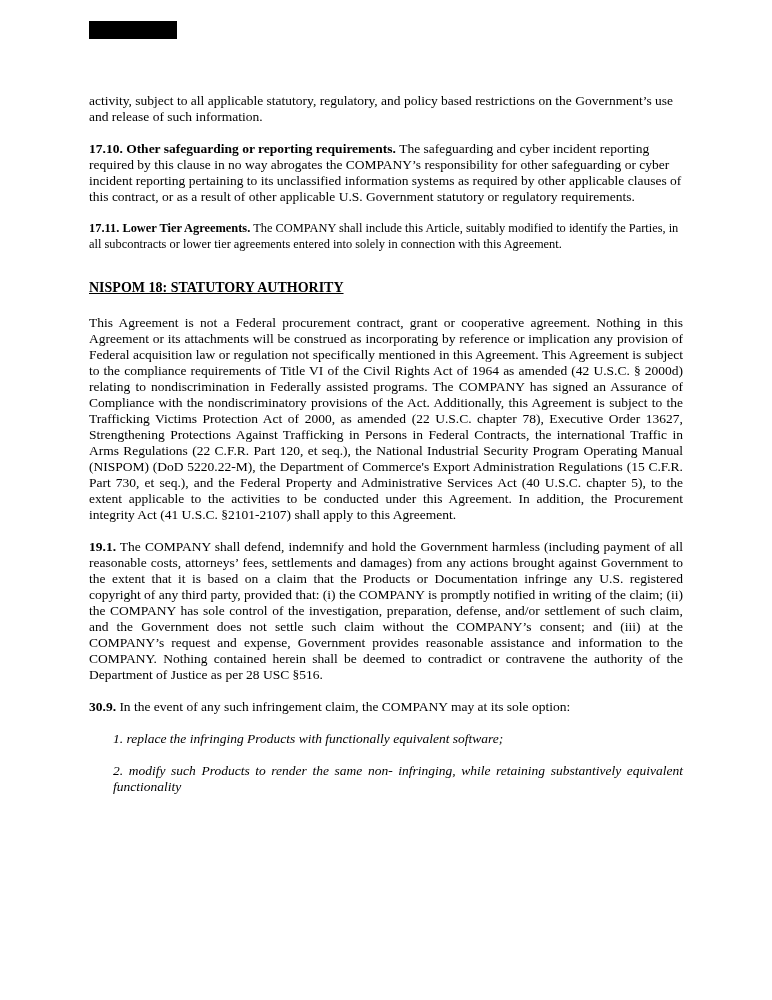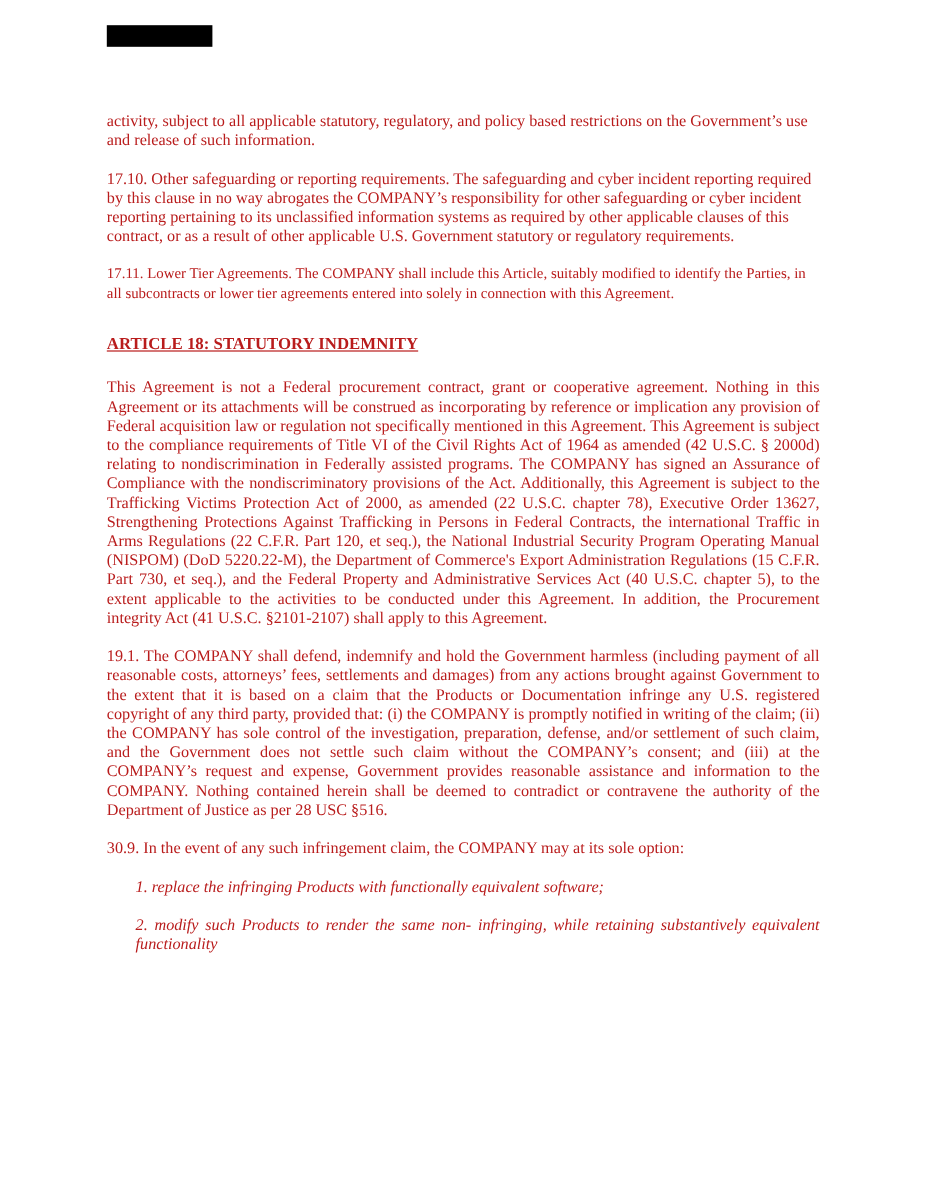--- a/index.html
+++ b/index.html
@@ -5,21 +5,21 @@
   html, body {
     margin: 0;
     padding: 0;
     background: #ffffff;
   }
   .page {
     position: relative;
     width: 708px;
     height: 1000px;
     background: #ffffff;
-    color: #b91c1c;
+    color: #000000;
     font-family: "Liberation Serif", "DejaVu Serif", serif;
     overflow: hidden;
   }
   .redaction-bar {
     position: absolute;
     left: 89px;
     top: 21px;
     width: 88px;
     height: 18px;
     background: #000000;
@@ -58,39 +58,39 @@
     margin: 0;
     padding: 0;
     list-style: none;
     font-style: italic;
   }
   .option-list li {
     margin: 0 0 16px 24px;
     text-align: justify;
   }
   strong.lead {
-    font-weight: normal;
+    font-weight: bold;
   }
 </style>
 </head>
 <body>
 
 <div class="page">
 
   <div class="redaction-bar"></div>
 
   <div class="content">
 
     <p>activity, subject to all applicable statutory, regulatory, and policy based restrictions on the Government’s use and release of such information.</p>
 
     <p><strong class="lead">17.10. Other safeguarding or reporting requirements.</strong><span> The safeguarding and cyber incident reporting required by this clause in no way abrogates the COMPANY’s responsibility for other safeguarding or cyber incident reporting pertaining to its unclassified information systems as required by other applicable clauses of this contract, or as a result of other applicable U.S. Government statutory or regulatory requirements.</span></p>
 
     <p class="clause-small"><strong class="lead">17.11. Lower Tier Agreements.</strong><span> The COMPANY shall include this Article, suitably modified to identify the Parties, in all subcontracts or lower tier agreements entered into solely in connection with this Agreement.</span></p>
 
-    <h2 class="article-heading heading-spaced"><span class="heading-text">ARTICLE 18: STATUTORY INDEMNITY</span></h2>
+    <h2 class="article-heading heading-spaced"><span class="heading-text">NISPOM 18: STATUTORY AUTHORITY</span></h2>
 
     <p class="justified">This Agreement is not a Federal procurement contract, grant or cooperative agreement. Nothing in this Agreement or its attachments will be construed as incorporating by reference or implication any provision of Federal acquisition law or regulation not specifically mentioned in this Agreement. This Agreement is subject to the compliance requirements of Title VI of the Civil Rights Act of 1964 as amended (42 U.S.C. § 2000d) relating to nondiscrimination in Federally assisted programs. The COMPANY has signed an Assurance of Compliance with the nondiscriminatory provisions of the Act. Additionally, this Agreement is subject to the Trafficking Victims Protection Act of 2000, as amended (22 U.S.C. chapter 78), Executive Order 13627, Strengthening Protections Against Trafficking in Persons in Federal Contracts, the international Traffic in Arms Regulations (22 C.F.R. Part 120, et seq.), the National Industrial Security Program Operating Manual (NISPOM) (DoD 5220.22-M), the Department of Commerce's Export Administration Regulations (15 C.F.R. Part 730, et seq.), and the Federal Property and Administrative Services Act (40 U.S.C. chapter 5), to the extent applicable to the activities to be conducted under this Agreement. In addition, the Procurement integrity Act (41 U.S.C. §2101-2107) shall apply to this Agreement.</p>
 
 
     <p class="justified"><strong class="lead">19.1.</strong><span> The COMPANY shall defend, indemnify and hold the Government harmless (including payment of all reasonable costs, attorneys’ fees, settlements and damages) from any actions brought against Government to the extent that it is based on a claim that the Products or Documentation infringe any U.S. registered copyright of any third party, provided that: (i) the COMPANY is promptly notified in writing of the claim; (ii) the COMPANY has sole control of the investigation, preparation, defense, and/or settlement of such claim, and the Government does not settle such claim without the COMPANY’s consent; and (iii) at the COMPANY’s request and expense, Government provides reasonable assistance and information to the COMPANY. Nothing contained herein shall be deemed to contradict or contravene the authority of the Department of Justice as per 28 USC §516.</span></p>
 
     <p><strong class="lead">30.9.</strong><span> In the event of any such infringement claim, the COMPANY may at its sole option:</span></p>
 
     <ul class="option-list">
       <li>1. replace the infringing Products with functionally equivalent software;</li>

